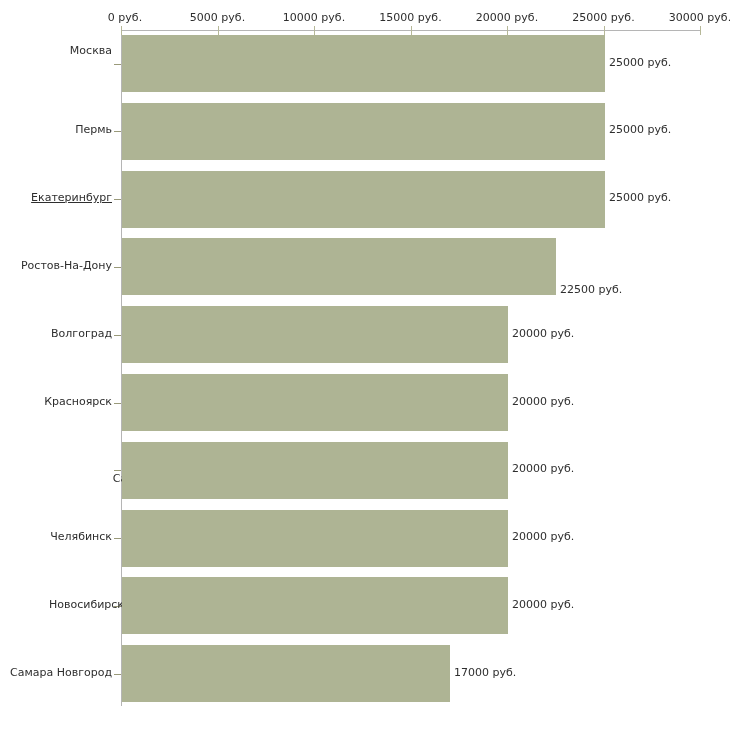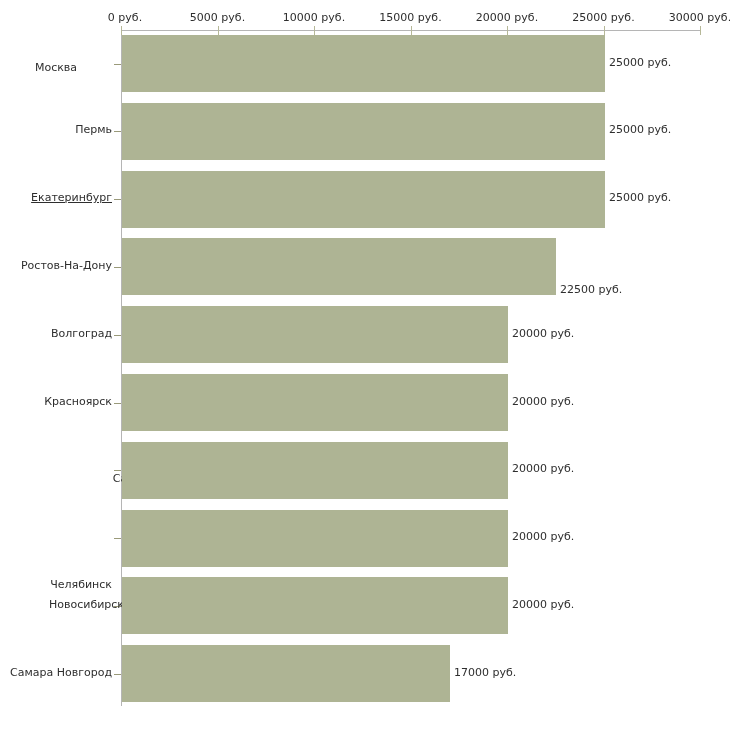--- a/index.html
+++ b/index.html
@@ -106,35 +106,35 @@
       <div class="x-tick" style="left: 507px;"></div>
       <div class="x-tick-label" style="left: 507px;">20000 руб.</div>
       <div class="x-tick" style="left: 603.5px;"></div>
       <div class="x-tick-label" style="left: 603.5px;">25000 руб.</div>
       <div class="x-tick" style="left: 700px;"></div>
       <div class="x-tick-label" style="left: 700px;">30000 руб.</div>
     </div>
 
   <div id="y-ticks">
       <div class="y-tick" style="top: 64px;"></div>
-      <div class="y-tick-label" style="left: 0px; width: 112px; top: 61px; text-align: center;">Москва</div>
+      <div class="y-tick-label" style="left: 0px; width: 112px; top: 44px;">Москва</div>
       <div class="y-tick" style="top: 131px;"></div>
       <div class="y-tick-label" style="left: 0px; width: 112px; top: 123.3px;">Пермь</div>
       <div class="y-tick" style="top: 199px;"></div>
       <div class="y-tick-label" style="left: 0px; width: 112px; top: 191.1px; text-decoration: underline;">Екатеринбург</div>
       <div class="y-tick" style="top: 267px;"></div>
       <div class="y-tick-label" style="left: 0px; width: 112px; top: 258.9px;">Ростов-На-Дону</div>
       <div class="y-tick" style="top: 335px;"></div>
       <div class="y-tick-label" style="left: 0px; width: 112px; top: 326.7px;">Волгоград</div>
       <div class="y-tick" style="top: 403px;"></div>
       <div class="y-tick-label" style="left: 0px; width: 112px; top: 394.5px;">Красноярск</div>
       <div class="y-tick" style="top: 470px;"></div>
       <div class="y-tick-label" style="left: 0px; width: 112px; top: 472px; margin-left: 44px;">Самара</div>
       <div class="y-tick" style="top: 538px;"></div>
-      <div class="y-tick-label" style="left: 0px; width: 112px; top: 530.1px; margin-top: 48px;">Челябинск</div>
+      <div class="y-tick-label" style="left: 0px; width: 112px; top: 530.1px;">Челябинск</div>
       <div class="y-tick" style="top: 606px;"></div>
       <div class="y-tick-label" style="left: 0px; width: 112px; top: 597.9px; padding-left: 12px;">Новосибирск</div>
       <div class="y-tick" style="top: 674px;"></div>
       <div class="y-tick-label" style="left: 0px; width: 112px; top: 665.7px;">Самара Новгород</div>
     </div>
 
   <div id="bars">
       <div class="bar" title="Москва: 25000 руб." style="top: 35px; height: 57px; width: 483px; background: rgb(174, 180, 148);"></div>
       <div class="bar-value" style="left: 609px; top: 56px;">25000 руб.</div>
       <div class="bar" title="Пермь: 25000 руб." style="top: 103px; height: 57px; width: 483px; background: rgb(174, 180, 148);"></div>

